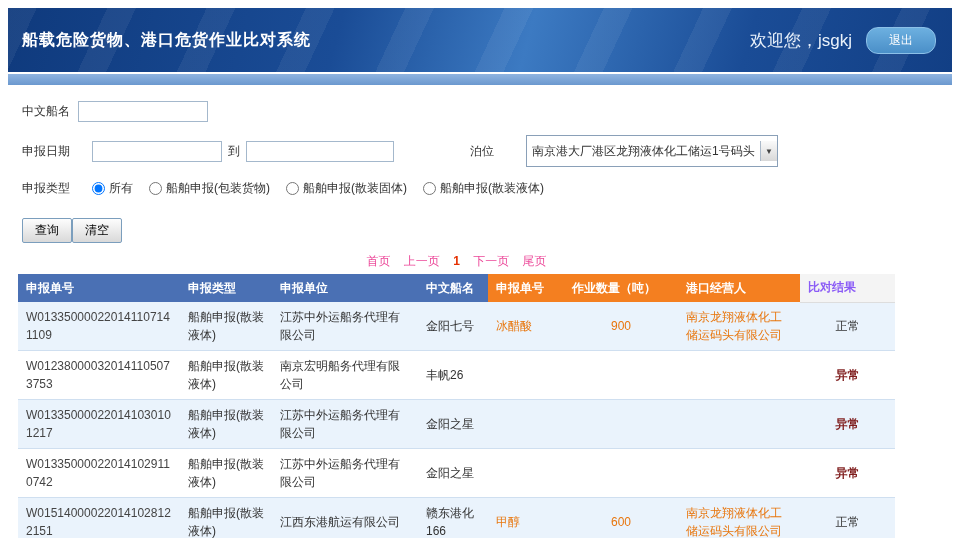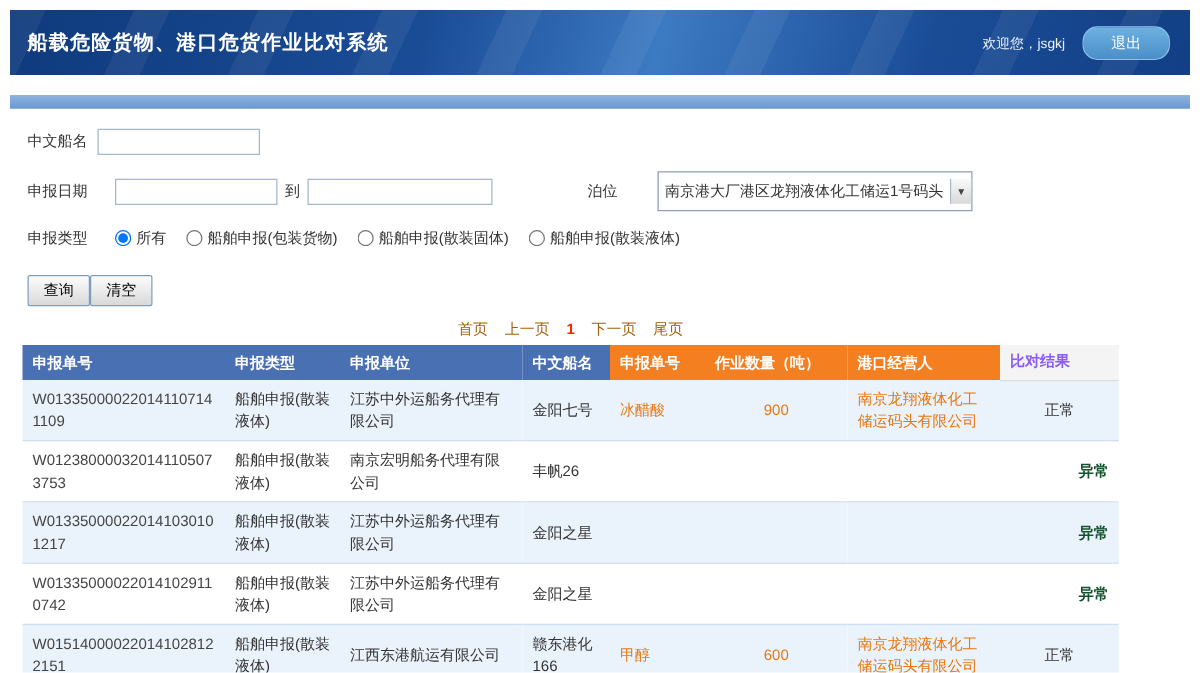--- a/index.html
+++ b/index.html
@@ -2,29 +2,29 @@
 <html><head>
 <meta charset="utf-8">
 <style>
   * { margin:0; padding:0; box-sizing:border-box; }
   html,body { width:960px; height:538px; overflow:hidden; background:#fff;
     font-family:"Liberation Sans","DejaVu Sans",sans-serif; font-size:12px; color:#333; }
   .page { padding:8px 8px 0 8px; }
 
   
   .topbar {
-    height:52px; display:flex; align-items:center; justify-content:space-between;
-    padding:0 16px 0 14px; margin-bottom:16px;
+    height:64px; display:flex; align-items:center; justify-content:space-between;
+    padding:0 16px 0 14px; margin-bottom:2px;
     background:
       repeating-linear-gradient(115deg, rgba(255,255,255,0.06) 0 26px, rgba(255,255,255,0) 26px 90px),
       linear-gradient(105deg,#0f3a7d 0%,#1a4c96 35%,#3c7ac2 55%,#1a4c96 78%,#123f85 100%);
   }
   .app-title { color:#fff; font-size:16px; font-weight:bold; letter-spacing:1px; }
   .topbar-right { display:flex; align-items:center; gap:14px; }
-  .welcome { color:#eaf2fb; font-size:11px; }
+  .welcome { color:#eaf2fb; font-size:17px; }
   .logout-btn {
     border:1px solid #8cc0e8; border-radius:12px; padding:4px 22px; color:#fff; font-size:12px;
     background:linear-gradient(#6db0e0,#4a8fc8); cursor:pointer;
   }
   .subbar { height:11px; background:linear-gradient(#8fb4e0,#6b98cf); margin:0 0 12px 0; }
 
   
   .section-bar { display:flex; gap:8px; height:28px; margin-bottom:16px; }
   .section-bar .seg {
     background:linear-gradient(#e9f2fb,#d4e4f6); border:1px solid #c3d6ec;
@@ -61,38 +61,38 @@
   .radio-item input { margin:0; }
 
   .actions { padding:8px 0 0 14px; display:flex; }
   .btn {
     border:1px solid #7b9ebd; border-radius:2px; background:linear-gradient(#fdfdfd,#d9d9d9);
     padding:3px 12px; font-size:12px; cursor:pointer; font-family:inherit;
   }
 
   
   .pagination { width:877px; margin:10px 0 4px 10px; text-align:center; font-size:12px; color:#333; }
-  .pagination a { color:#a16207; text-decoration:none; margin:0 5px; cursor:pointer; }
+  .pagination a { color:#ec4899; text-decoration:none; margin:0 5px; cursor:pointer; }
   .pagination .current { color:#e53000; font-weight:bold; margin:0 5px; }
 
   
   table.results { width:877px; margin-left:10px; border-collapse:collapse; table-layout:fixed; }
   table.results th { height:28px; font-size:12px; font-weight:bold; padding:0 8px; text-align:left; }
   th.th-blue  { background:#4a70b4; color:#fff; }
   th.th-orange{ background:#f47f20; color:#fff; }
   th.th-plain { background:#f4f4f4; color:#8b5cf6; text-align:center; border-bottom:1px solid #ddd; }
   th.center { text-align:center; }
   table.results td {
     padding:6px 8px; font-size:12px; line-height:1.5; vertical-align:middle;
     border-bottom:1px solid #cfdff0; word-break:break-all;
   }
   tr.alt td { background:#eaf3fc; }
   td.orange { color:#e8760d; }
   td.center { text-align:center; }
-  td.red { color:#14532d; font-weight:bold;text-align:right; }
+  td.red { color:#7f1d1d; font-weight:bold; }
   td.c-no { color:#444; }
 </style>
 </head>
 <body>
 
 <div class="page">
 
   <div class="topbar">
     <div class="app-title">船载危险货物、港口危货作业比对系统</div>
     <div class="topbar-right">

